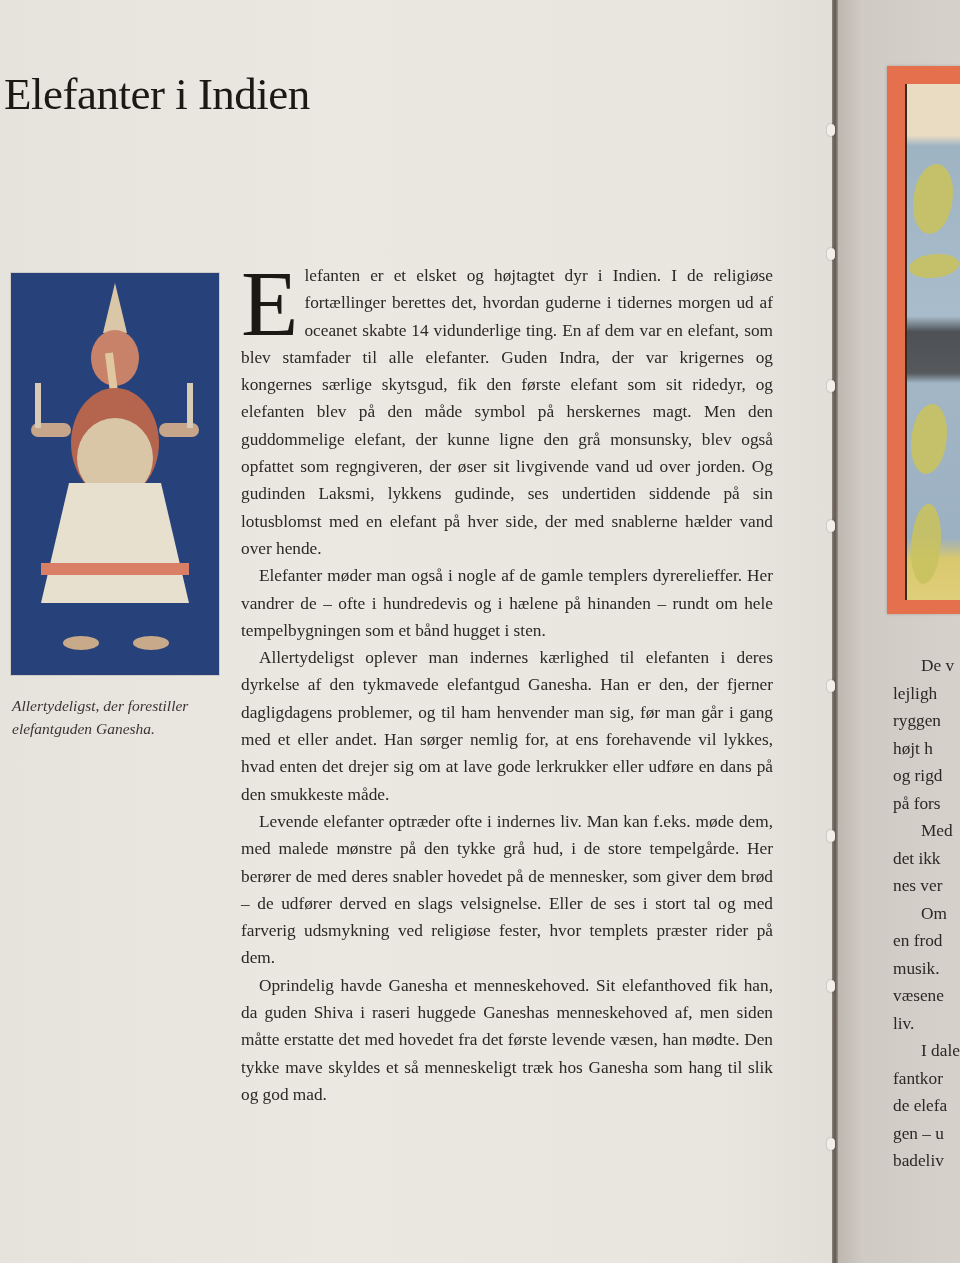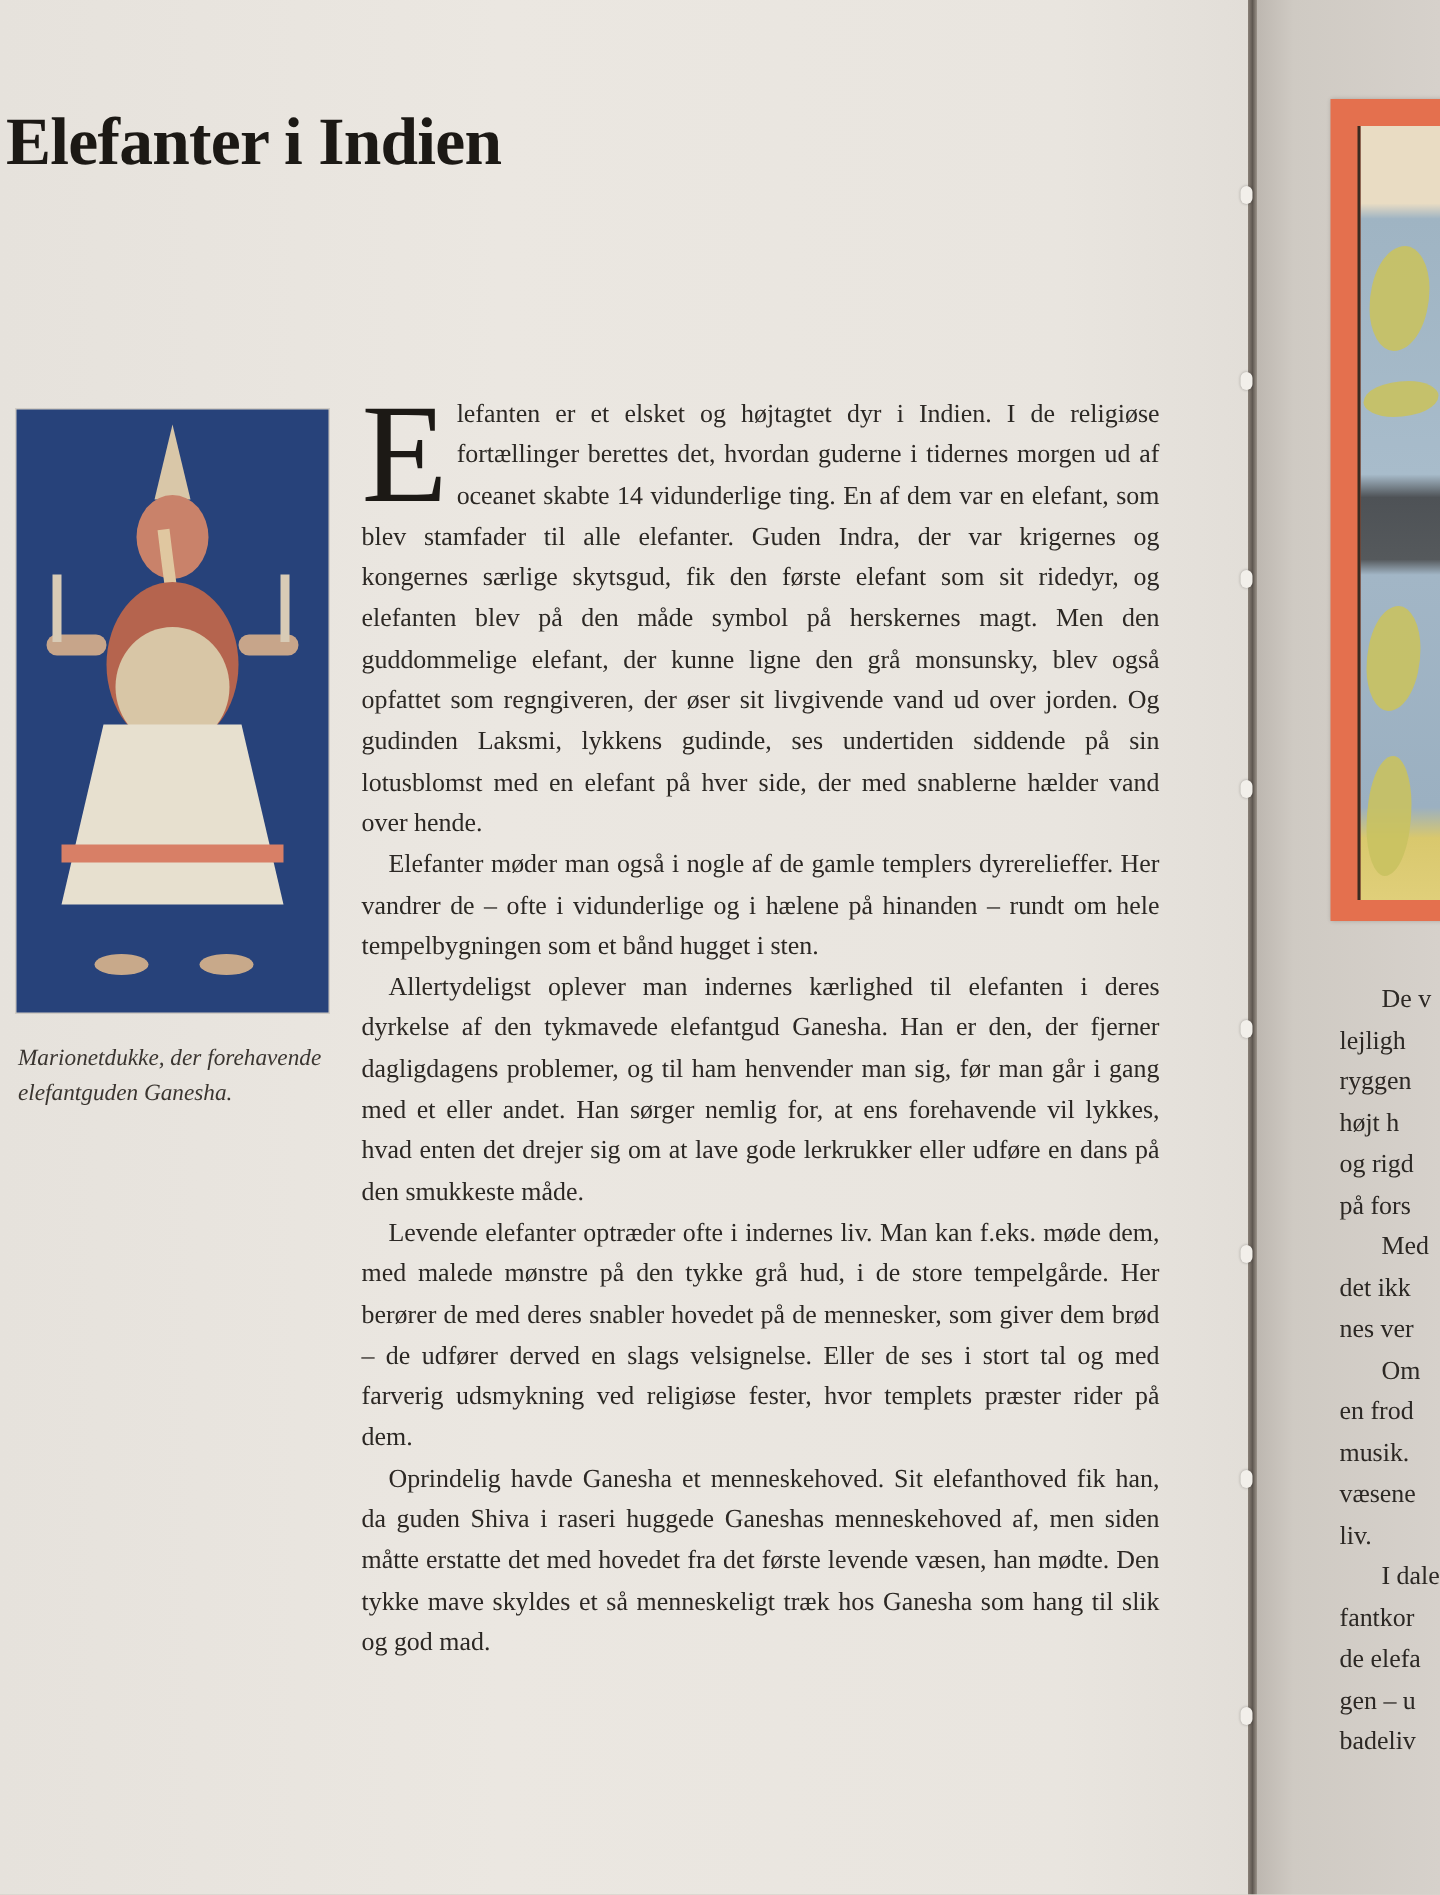--- a/index.html
+++ b/index.html
@@ -20,21 +20,21 @@
   .stitch {
     position:absolute; left:827px; width:8px; height:12px; border-radius:4px;
     background:#f2efea; box-shadow:0 0 2px rgba(0,0,0,.3);
   }
   .right-page {
     position:absolute; left:838px; top:0; width:122px; height:1263px;
     background:linear-gradient(90deg,#bdb7b0 0%,#cfcac3 20%,#d6d1cb 100%);
   }
   .title {
     position:absolute; left:4px; top:68px; margin:0;
-    font-size:45px; font-weight:bold; letter-spacing:-0.5px; color:#1c1915;
+    font-size:45px; font-weight:normal; letter-spacing:-0.5px; color:#1c1915;
   }
   .photo {
     position:absolute; left:10px; top:272px; width:208px; height:402px;
     background:#27427a; border:1px solid #d0cbc4;
   }
   .caption {
     position:absolute; left:12px; top:694px; width:215px;
     font-style:italic; font-size:15.5px; line-height:23px; color:#3a3530;
   }
   .body-text {
@@ -85,27 +85,27 @@
       <ellipse cx="104" cy="185" rx="38" ry="40" fill="#d8c6a6"></ellipse>
 
       <path d="M58 210 L150 210 L178 330 L30 330 Z" fill="#e7e0cf"></path>
       <rect x="30" y="290" width="148" height="12" fill="#d87f66"></rect>
 
       <ellipse cx="70" cy="370" rx="18" ry="7" fill="#c8a98a"></ellipse>
       <ellipse cx="140" cy="370" rx="18" ry="7" fill="#c8a98a"></ellipse>
     </svg>
   </div>
 
-  <div class="caption">Marionetdukke, der forehavende elefantguden Ganesha.</div>
+  <div class="caption">Allertydeligst, der forestiller elefantguden Ganesha.</div>
 
   <div class="body-text">
     <p class="first">
       <span class="dropcap">E</span><span>lefanten er et elsket og højtagtet dyr i Indien. I de religiøse fortællinger berettes det, hvordan guderne i tidernes morgen ud af oceanet skabte 14 vidunderlige ting. En af dem var en elefant, som blev stamfader til alle elefanter. Guden Indra, der var krigernes og kongernes særlige skytsgud, fik den første elefant som sit ridedyr, og elefanten blev på den måde symbol på herskernes magt. Men den guddommelige elefant, der kunne ligne den grå monsunsky, blev også opfattet som regngiveren, der øser sit livgivende vand ud over jorden. Og gudinden Laksmi, lykkens gudinde, ses undertiden siddende på sin lotusblomst med en elefant på hver side, der med snablerne hælder vand over hende.</span>
     </p>
-    <p>Elefanter møder man også i nogle af de gamle templers dyrerelieffer. Her vandrer de – ofte i vidunderlige og i hælene på hinanden – rundt om hele tempelbygningen som et bånd hugget i sten.</p>
+    <p>Elefanter møder man også i nogle af de gamle templers dyrerelieffer. Her vandrer de – ofte i hundredevis og i hælene på hinanden – rundt om hele tempelbygningen som et bånd hugget i sten.</p>
     <p>Allertydeligst oplever man indernes kærlighed til elefanten i deres dyrkelse af den tykmavede elefantgud Ganesha. Han er den, der fjerner dagligdagens problemer, og til ham henvender man sig, før man går i gang med et eller andet. Han sørger nemlig for, at ens forehavende vil lykkes, hvad enten det drejer sig om at lave gode lerkrukker eller udføre en dans på den smukkeste måde.</p>
     <p>Levende elefanter optræder ofte i indernes liv. Man kan f.eks. møde dem, med malede mønstre på den tykke grå hud, i de store tempelgårde. Her berører de med deres snabler hovedet på de mennesker, som giver dem brød – de udfører derved en slags velsignelse. Eller de ses i stort tal og med farverig udsmykning ved religiøse fester, hvor templets præster rider på dem.</p>
     <p>Oprindelig havde Ganesha et menneskehoved. Sit elefanthoved fik han, da guden Shiva i raseri huggede Ganeshas menneskehoved af, men siden måtte erstatte det med hovedet fra det første levende væsen, han mødte. Den tykke mave skyldes et så menneskeligt træk hos Ganesha som hang til slik og god mad.</p>
   </div>
 </div>
 
 <div class="gutter"></div>
 <div class="stitch" style="top:124px"></div>
 <div class="stitch" style="top:248px"></div>
 <div class="stitch" style="top:380px"></div>

